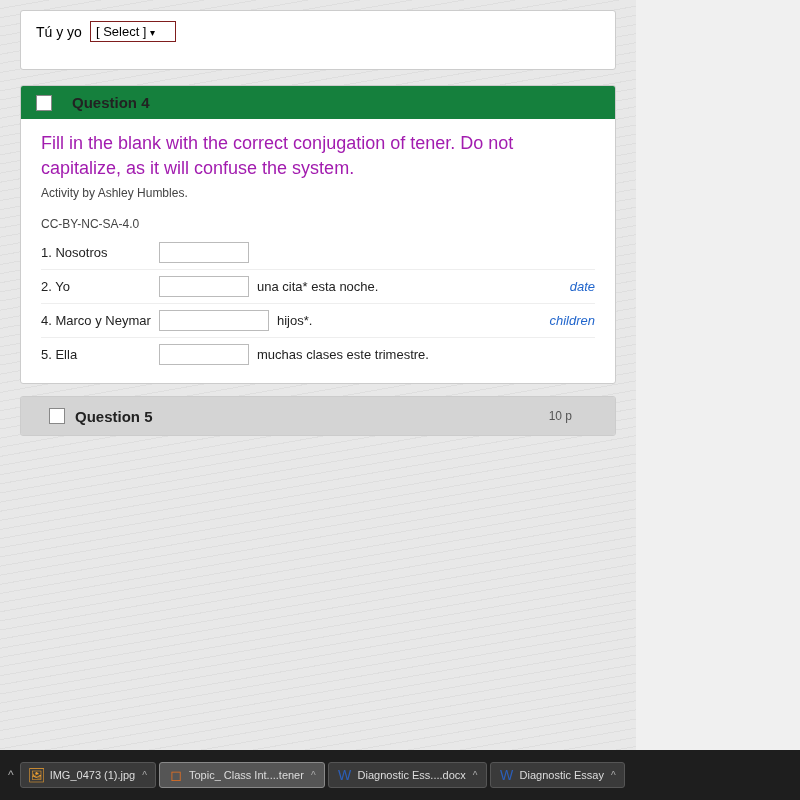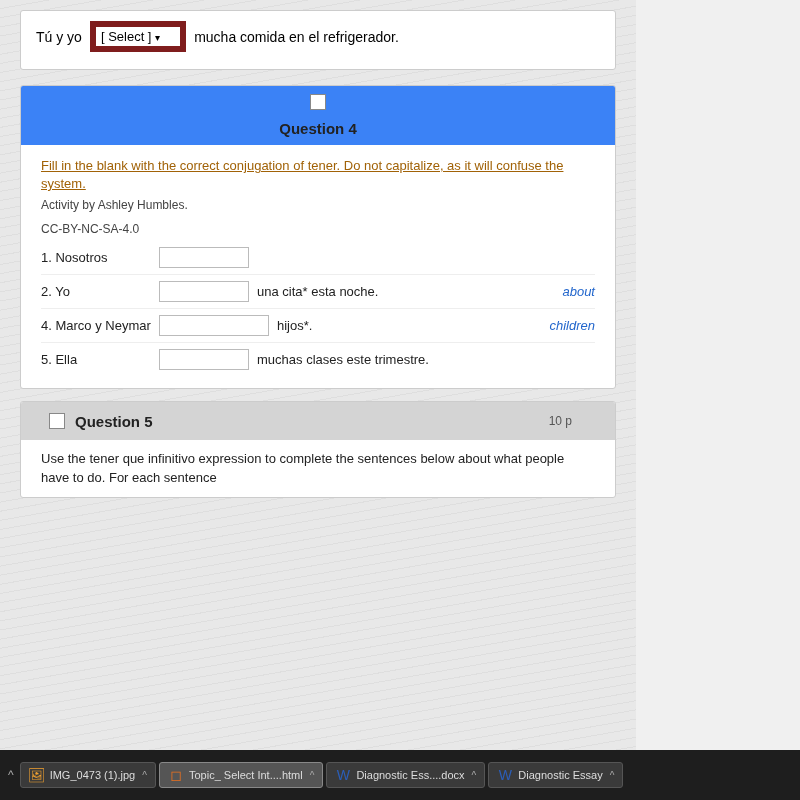--- a/index.html
+++ b/index.html
@@ -53,45 +53,44 @@
     }
 
     .top-row {
       display: flex;
       align-items: center;
       gap: 8px;
       font-size: 14px;
     }
 
     .select-box {
-      border: 6px solid #7f1d1d;
+      border: 1px solid #7f1d1d;
       padding: 2px 20px 2px 5px;
       background: white;
       font-size: 13px;
       position: relative;
       display: inline-block;
       cursor: pointer;
     }
 
     
     .question-block {
       background: white;
       border: 1px solid #ccc;
       border-radius: 3px;
       margin-bottom: 12px;
       overflow: hidden;
     }
 
     .question-header {
-      background: #3b82f6;
+      background: #15803d;
       padding: 8px 15px;
       display: flex;
       align-items: center;
-      gap: 10px;
-      flex-direction: column;
+      gap: 20px;
     }
 
     .question-checkbox {
       width: 16px;
       height: 16px;
       border: 1px solid #888;
       background: white;
       display: inline-block;
     }
 
@@ -99,31 +98,30 @@
       font-size: 15px;
       font-weight: bold;
       color: #222;
     }
 
     .question-body {
       padding: 12px 20px;
     }
 
     .question-instruction {
-      font-size: 13px;
-      color: #a16207;
+      font-size: 18px;
+      color: #a21caf;
       margin-bottom: 5px;
       line-height: 1.4;
-      text-decoration: underline;
     }
 
     .question-attribution {
       font-size: 12px;
       color: #444;
-      margin-bottom: 10px;
+      margin-bottom: 17px;
     }
 
     .question-license {
       font-size: 12px;
       color: #444;
       margin-bottom: 5px;
     }
 
     .fill-item {
       display: flex;
@@ -264,21 +262,20 @@
 <div class="main-content">
   <div class="content-area">
 
     <div class="top-partial">
       <div class="top-row">
         <span>Tú y yo</span>
         <div class="select-box">
           <span>[ Select ]</span>
           <span style="font-size:10px;">▾</span>
         </div>
-        <span>mucha comida en el refrigerador.</span>
       </div>
     </div>
 
     <div class="question-block">
       <div class="question-header">
         <div class="question-checkbox"></div>
         <span class="question-title">Question 4</span>
       </div>
       <div class="question-body">
         <div class="question-instruction">Fill in the blank with the correct conjugation of tener.  Do not capitalize, as it will confuse the system.</div>
@@ -286,21 +283,21 @@
         <div class="question-license">CC-BY-NC-SA-4.0</div>
 
         <div class="fill-item">
           <span class="fill-subject">1. Nosotros</span>
           <input class="fill-input" type="text" value="" style="">
         </div>
         <div class="fill-item">
           <span class="fill-subject">2.  Yo</span>
           <input class="fill-input" type="text" value="" style="">
           <span class="fill-text">una cita* esta noche.</span>
-          <span class="fill-note">about</span>
+          <span class="fill-note">date</span>
         </div>
         <div class="fill-item">
           <span class="fill-subject">4. Marco y Neymar</span>
           <input class="fill-input" type="text" value="" style="width: 110px;">
           <span class="fill-text">hijos*.</span>
           <span class="fill-note">children</span>
         </div>
         <div class="fill-item">
           <span class="fill-subject">5. Ella</span>
           <input class="fill-input" type="text" value="" style="">
@@ -310,41 +307,38 @@
     </div>
 
     <div class="question-block">
       <div class="question5-header">
         <div style="display:flex;align-items:center;gap:10px;">
           <div class="question-checkbox"></div>
           <span class="question-title">Question 5</span>
         </div>
         <span class="points-label">10 p</span>
       </div>
-      <div class="question5-body">
-        <span>Use the tener que infinitivo expression to complete the sentences below about what people have to do.  For each sentence</span>
-      </div>
     </div>
 
   </div>
 </div>
 
 <div class="taskbar">
 
   <span class="taskbar-arrow">^</span>
 
   <div class="taskbar-item">
     <div class="taskbar-item-icon task-icon-img">🖼</div>
     <span class="taskbar-item-label">IMG_0473 (1).jpg</span>
     <span class="taskbar-chevron">^</span>
   </div>
 
   <div class="taskbar-item" style="background:#555;border-color:#888;">
     <div class="taskbar-item-icon task-icon-html">◻</div>
-    <span class="taskbar-item-label">Topic_ Select Int....html</span>
+    <span class="taskbar-item-label">Topic_ Class Int....tener</span>
     <span class="taskbar-chevron">^</span>
   </div>
 
   <div class="taskbar-item">
     <div class="taskbar-item-icon task-icon-docx">W</div>
     <span class="taskbar-item-label">Diagnostic Ess....docx</span>
     <span class="taskbar-chevron">^</span>
   </div>
 
   <div class="taskbar-item">

